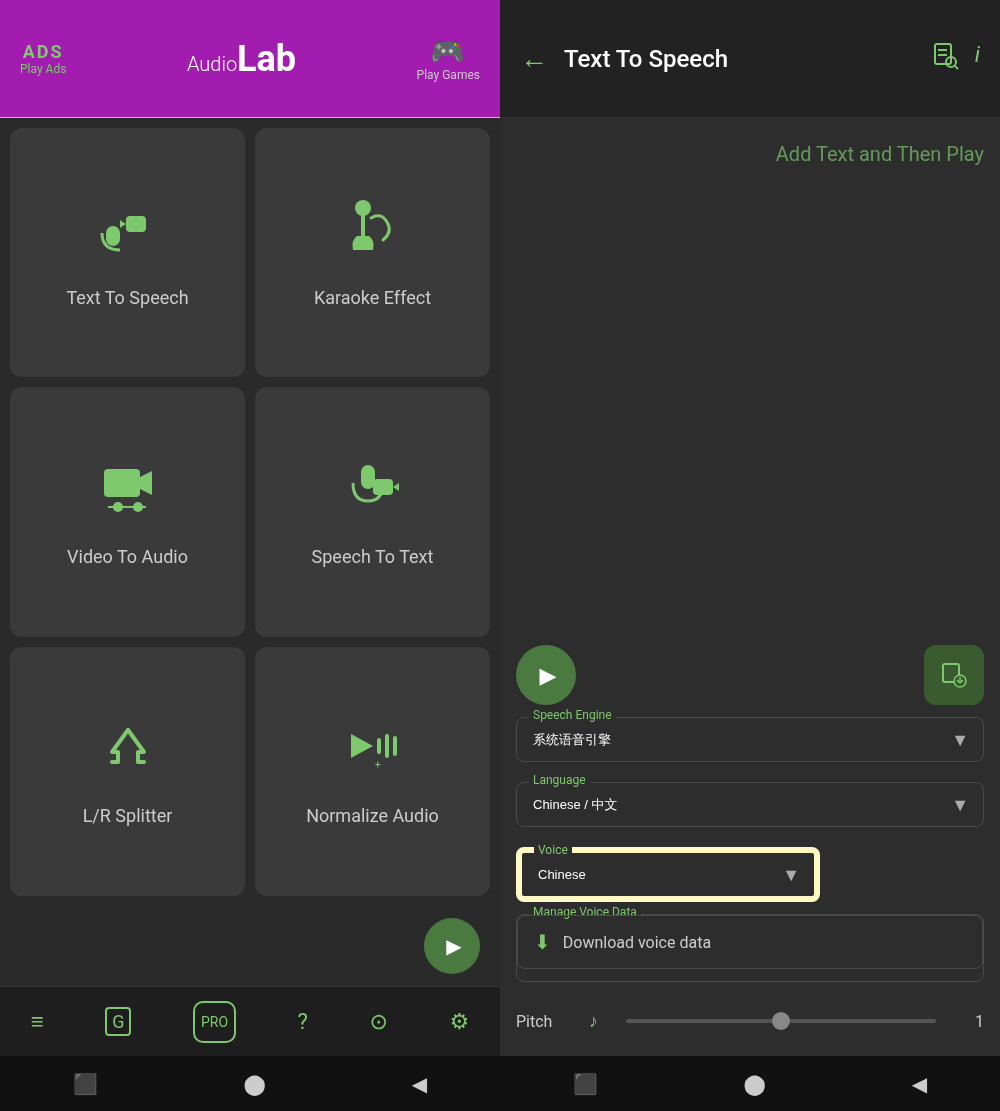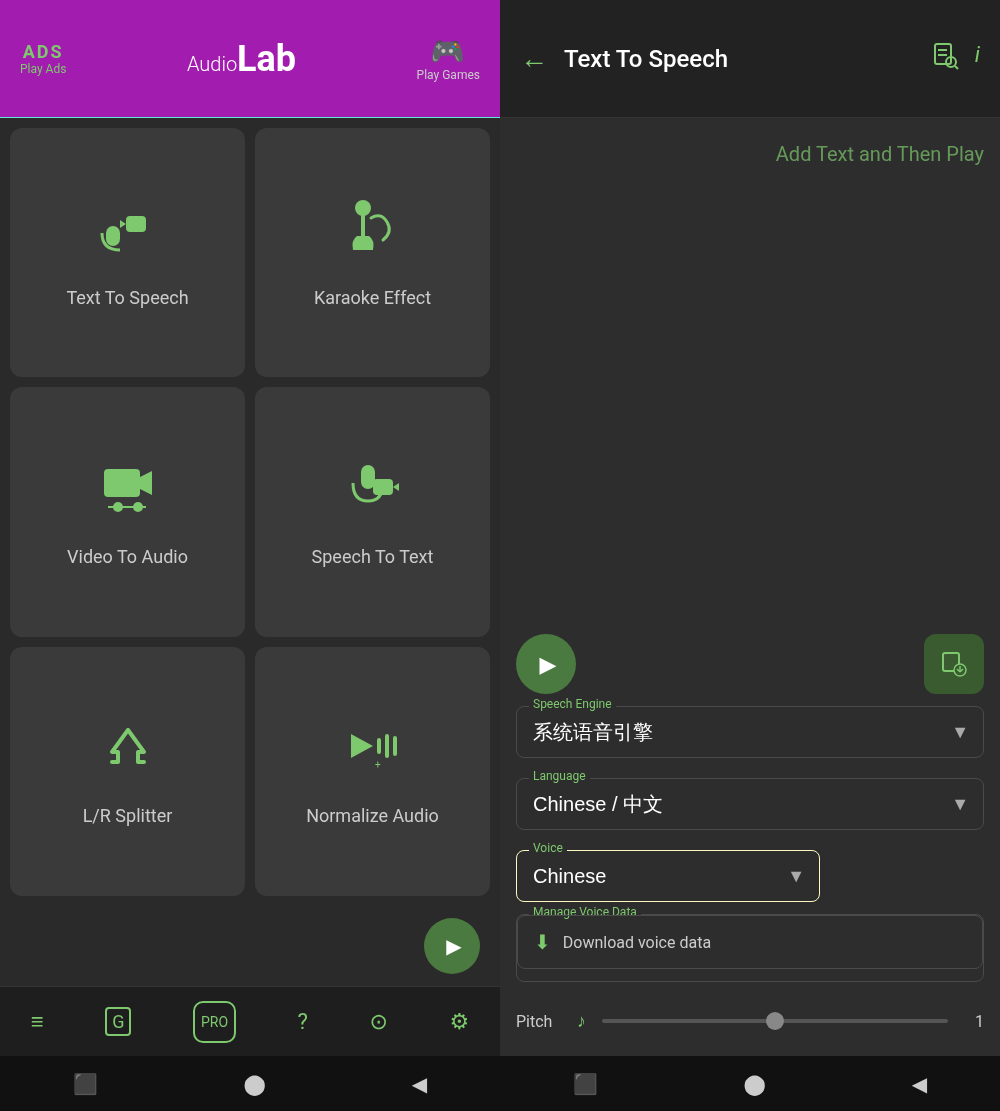--- a/index.html
+++ b/index.html
@@ -265,40 +265,40 @@
       font-size: 12px;
       padding: 0 4px;
     }
 
     .dropdown-select {
       width: 100%;
       background: transparent;
       border: none;
       outline: none;
       color: #fff;
-      font-size: 20px;
+      font-size: 13px;
       padding: 14px 16px;
       cursor: pointer;
       appearance: none;
       -webkit-appearance: none;
     }
 
     .dropdown-arrow {
       position: absolute;
       right: 14px;
       top: 50%;
       transform: translateY(-50%);
       color: #aaa;
       font-size: 18px;
       pointer-events: none;
     }
 
     
     .voice-section {
-      border: 1px solid #fef9c3;
+      border: 6px solid #fef9c3;
       border-radius: 8px;
       margin-bottom: 12px;
       position: relative;
       width: 65%;
     }
 
     
     .manage-voice {
       border: 1px solid #4a4a4a;
       border-radius: 8px;
@@ -315,21 +315,21 @@
     }
     .manage-voice-text {
       color: #ccc;
       font-size: 16px;
     }
 
     
     .pitch-row {
       display: flex;
       align-items: center;
-      gap: 16px;
+      gap: 28px;
       padding: 8px 0;
     }
     .pitch-label {
       color: #ccc;
       font-size: 16px;
       min-width: 45px;
     }
     .pitch-icon {
       color: #7ec86e;
       font-size: 18px;

